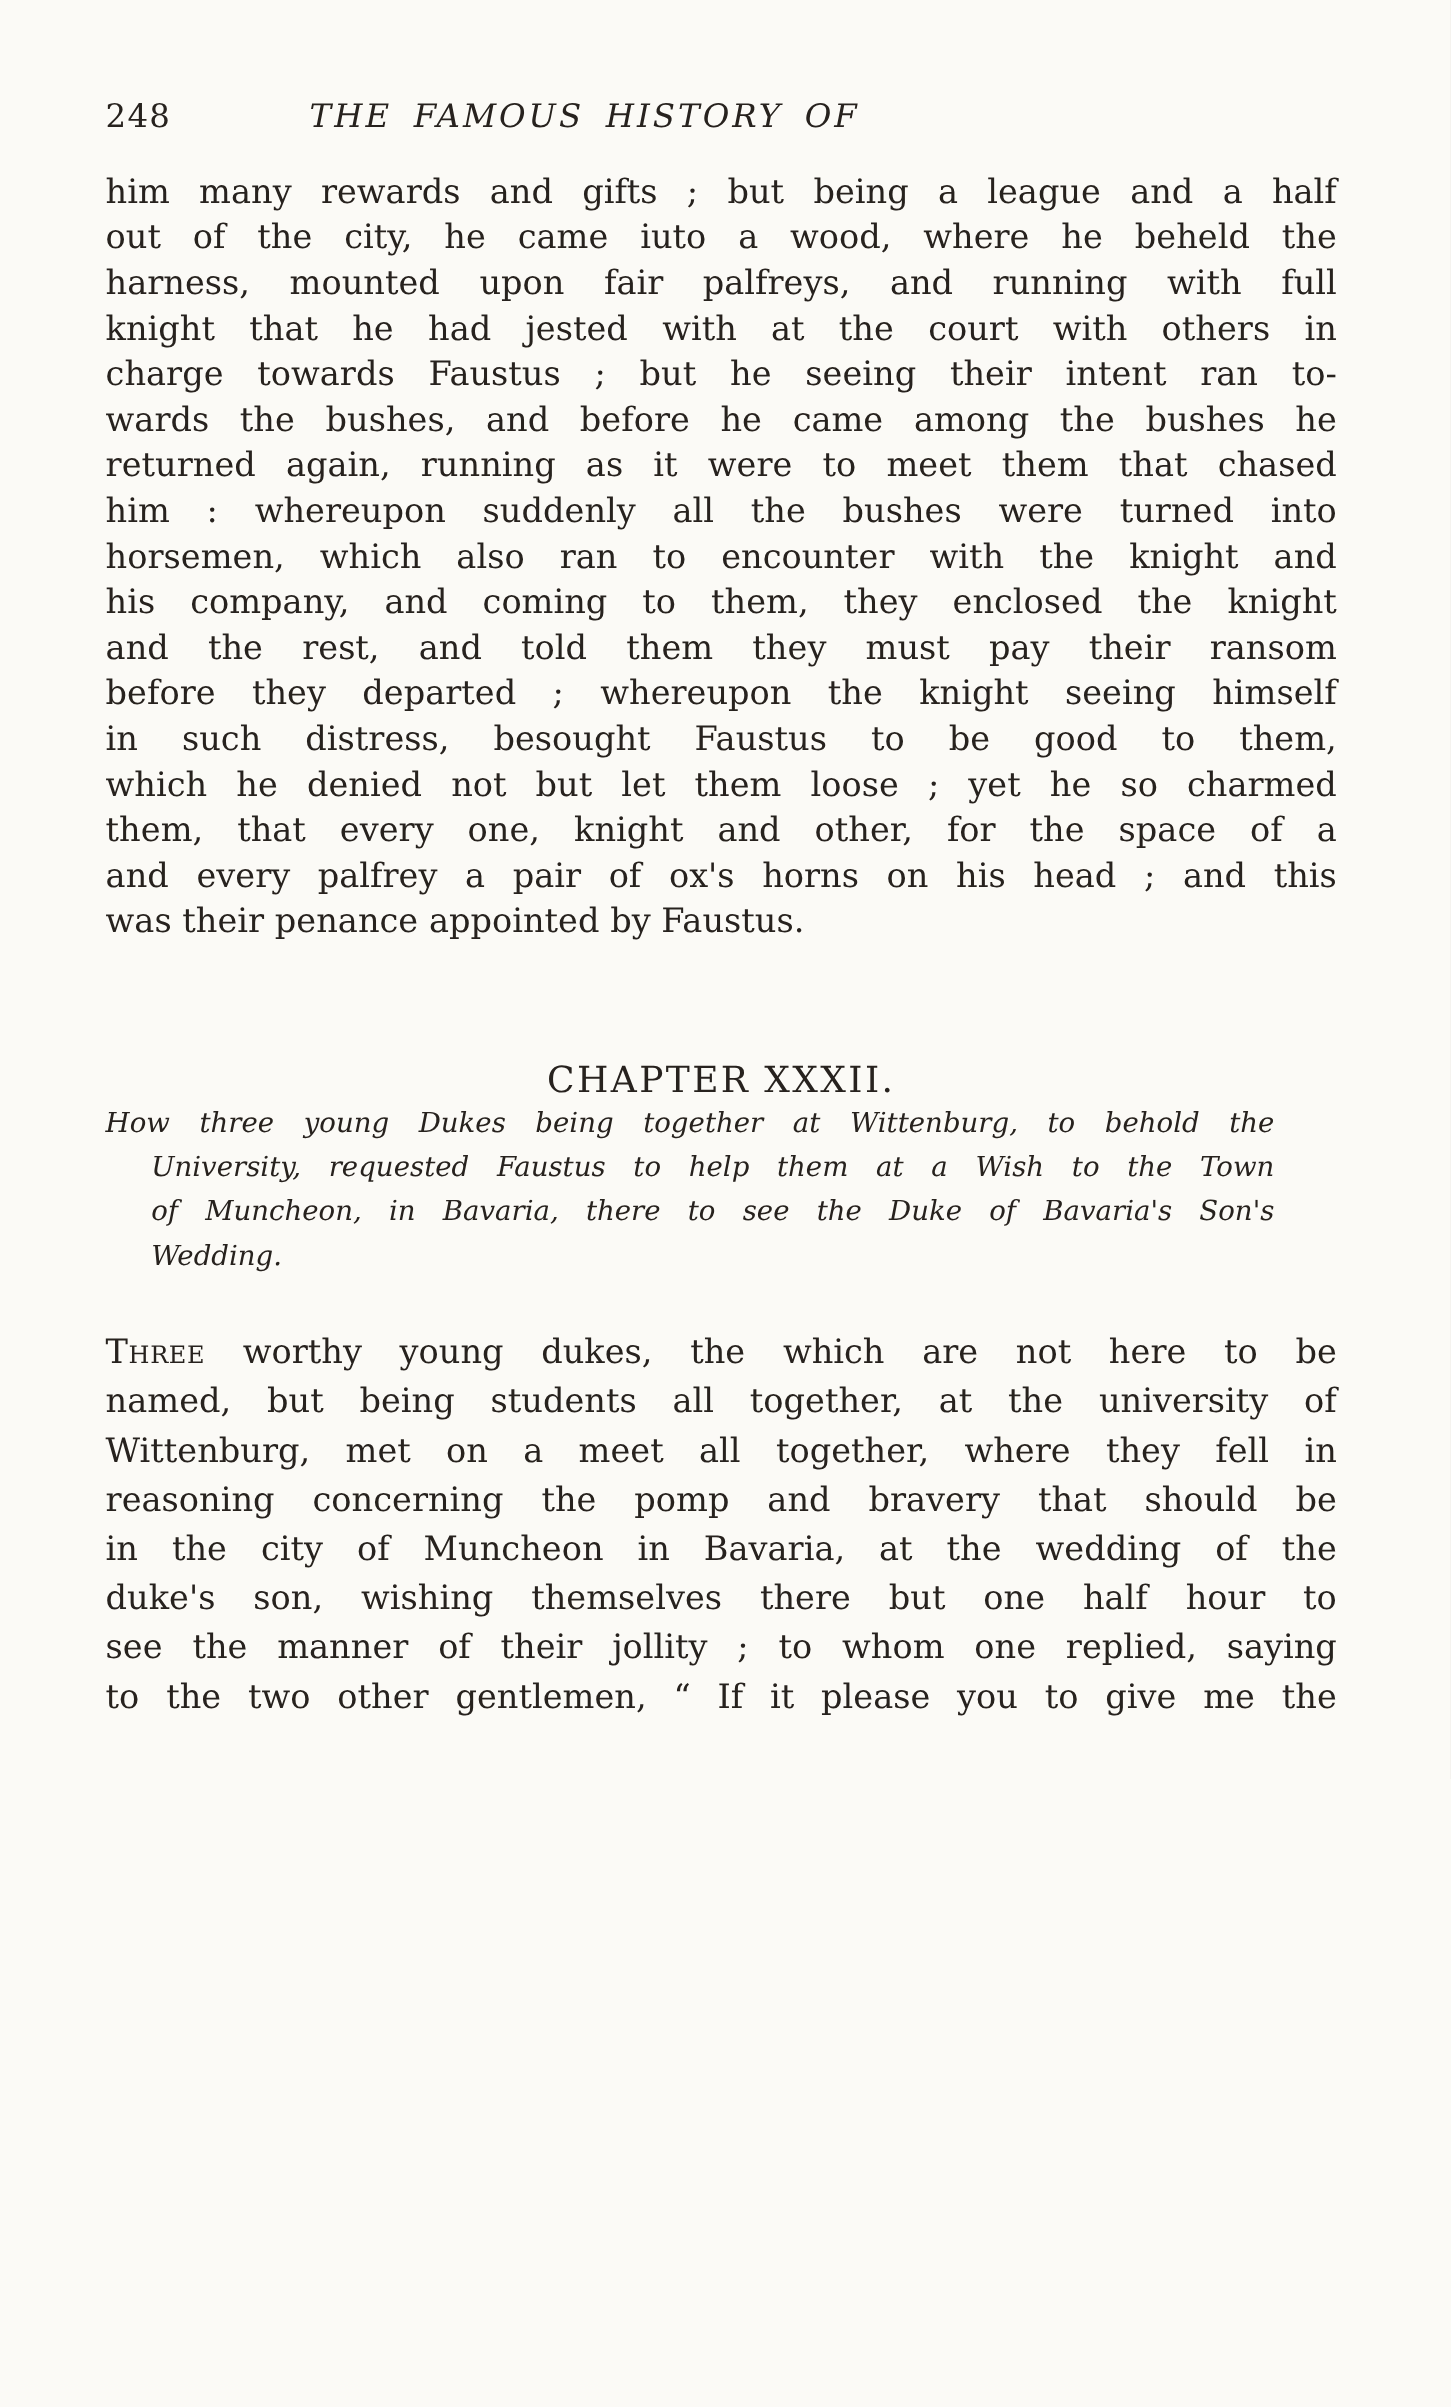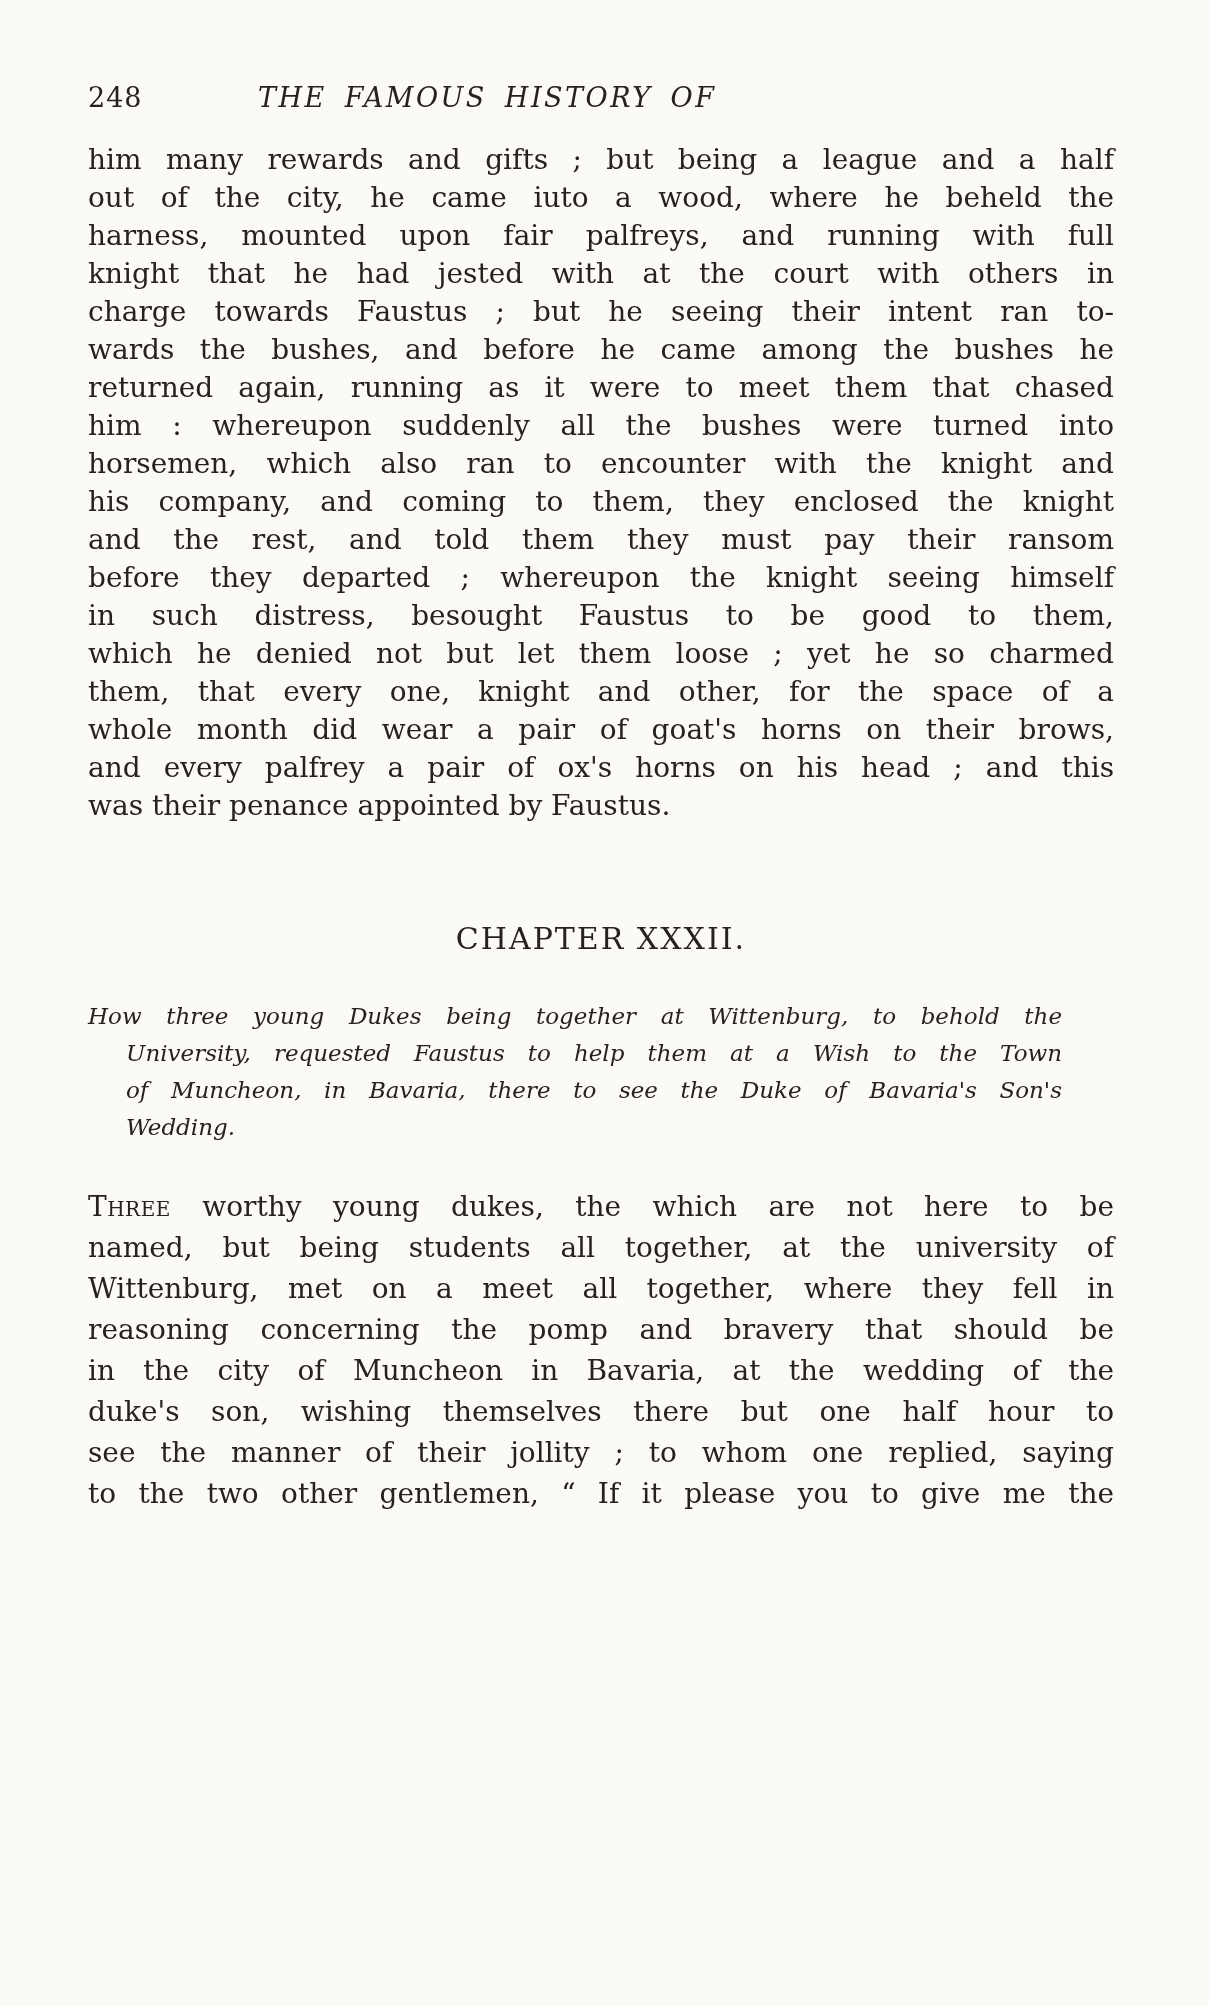--- a/index.html
+++ b/index.html
@@ -54,21 +54,20 @@
   .para2{
     line-height:41px;
   }
   .smallcaps{
     font-variant:small-caps;
     letter-spacing:0.5px;
   }
   
   .chapter-heading{
     margin-top:96px;
-    margin-bottom:42px;
     text-align:center;
     font-weight:normal;
     font-size:30px;
     letter-spacing:2px;
   }
   
   .chapter-summary{
     font-style:italic;
     font-size:23px;
     line-height:37px;
@@ -105,21 +104,20 @@
       <div class="line">wards the bushes, and before he came among the bushes he</div>
       <div class="line">returned again, running as it were to meet them that chased</div>
       <div class="line">him : whereupon suddenly all the bushes were turned into</div>
       <div class="line">horsemen, which also ran to encounter with the knight and</div>
       <div class="line">his company, and coming to them, they enclosed the knight</div>
       <div class="line">and the rest, and told them they must pay their ransom</div>
       <div class="line">before they departed ; whereupon the knight seeing himself</div>
       <div class="line">in such distress, besought Faustus to be good to them,</div>
       <div class="line">which he denied not but let them loose ; yet he so charmed</div>
       <div class="line">them, that every one, knight and other, for the space of a</div>
-      <div class="line">whole month did wear a pair of goat's horns on their brows,</div>
       <div class="line">and every palfrey a pair of ox's horns on his head ; and this</div>
       <div class="line last">was their penance appointed by Faustus.</div>
     </div>
 
   <h2 class="chapter-heading">CHAPTER XXXII.</h2>
 
   <div class="chapter-summary">
       <div class="line">How three young Dukes being together at Wittenburg, to behold the</div>
       <div class="line indent">University, requested Faustus to help them at a Wish to the Town</div>
       <div class="line indent">of Muncheon, in Bavaria, there to see the Duke of Bavaria's Son's</div>

